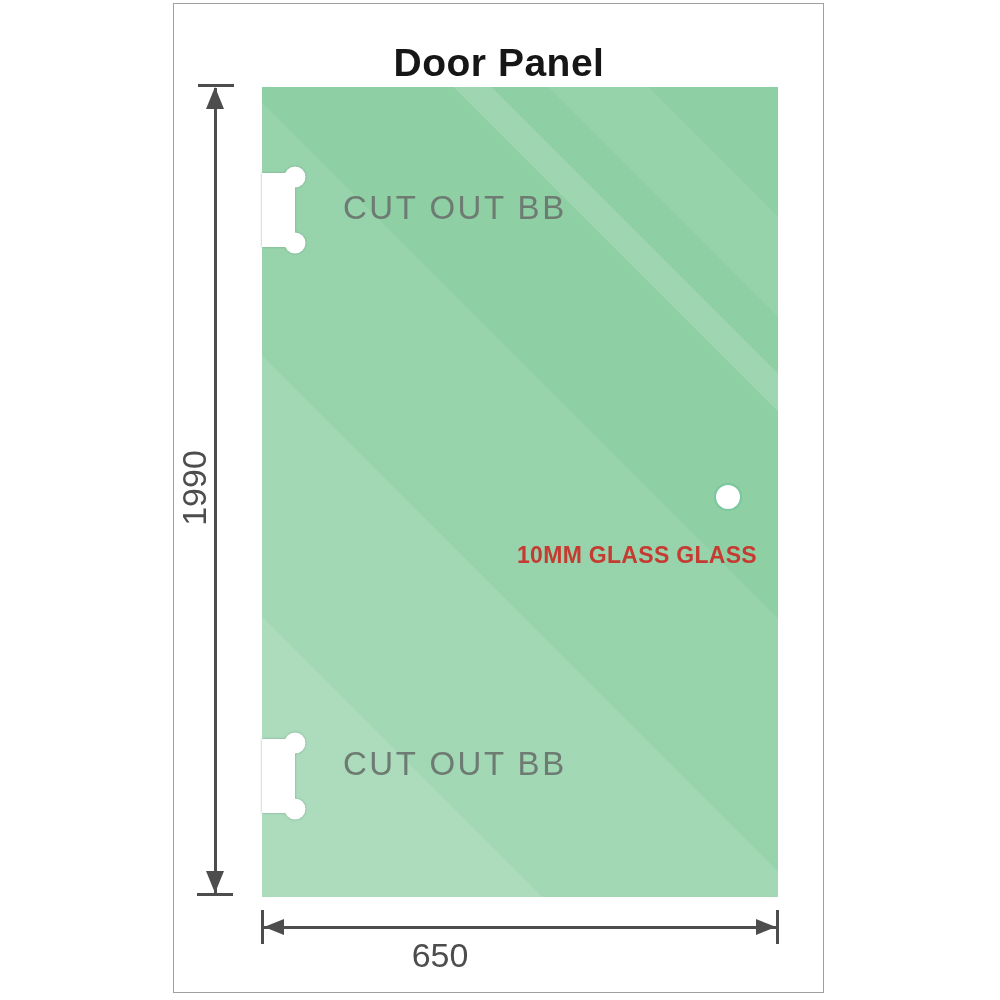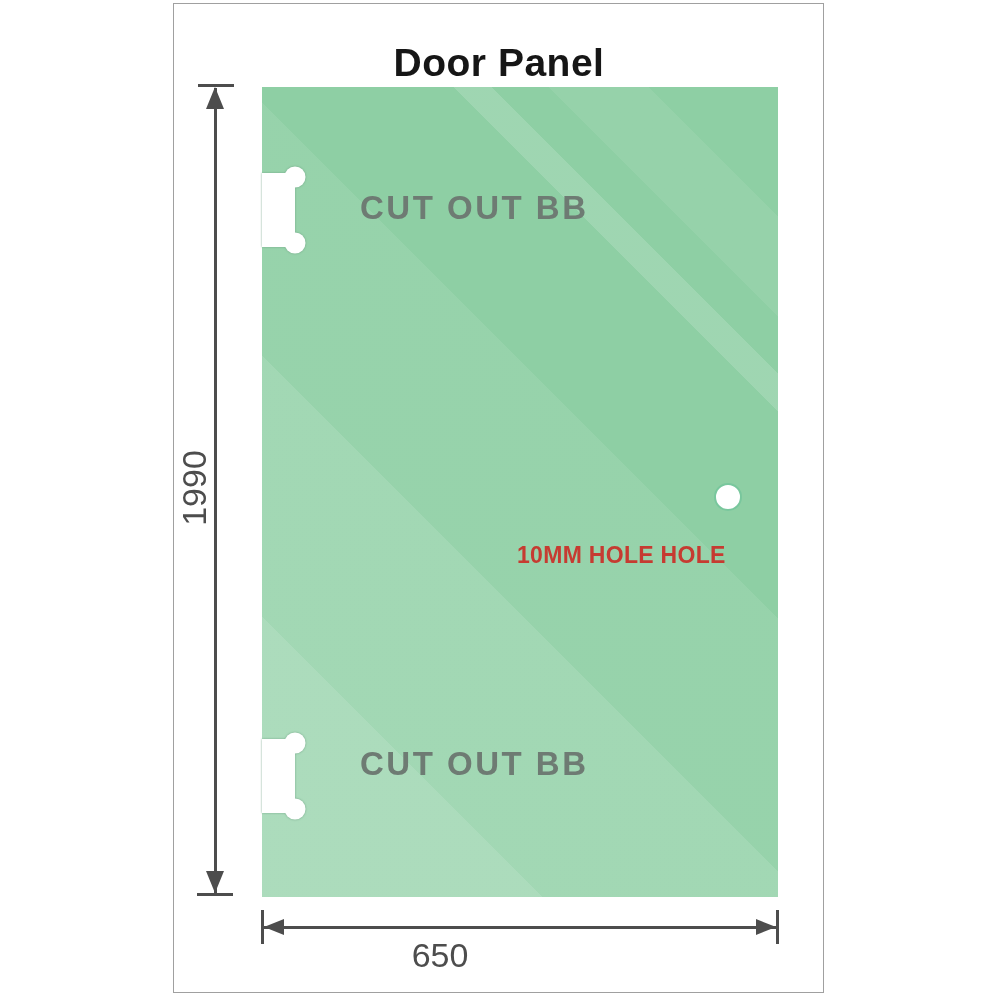--- a/index.html
+++ b/index.html
@@ -40,22 +40,22 @@
     position:absolute;width:46px;height:90px;overflow:visible;
     filter:drop-shadow(0 0 1px rgba(110,160,130,0.85));
   }
   .cutout-top{left:262px;top:165px;}
   .cutout-bottom{left:262px;top:731px;}
   .glass-hole{
     position:absolute;left:714px;top:483px;width:24px;height:24px;
     background:#ffffff;border:2.5px solid var(--hole-ring);border-radius:50%;
   }
   .cutout-label{
-    position:absolute;left:360px;width:260px;font-size:33px;line-height:33px;
-    letter-spacing:2.5px;color:var(--label-gray);white-space:nowrap;font-weight:bold;
+    position:absolute;left:343px;width:260px;font-size:33px;line-height:33px;
+    letter-spacing:2.5px;color:var(--label-gray);white-space:nowrap;
   }
   .cutout-label.top{top:191px;}
   .cutout-label.bottom{top:747px;}
   .hole-label{
     position:absolute;left:517px;top:543px;font-size:23px;line-height:25px;
     font-weight:bold;color:var(--hole-red);letter-spacing:0.3px;white-space:nowrap;
   }
   
   .dim{position:absolute;background:var(--dim-gray);}
   .v-dim-line{left:214px;top:88px;width:2.5px;height:806px;}
@@ -117,21 +117,21 @@
     <circle cx="33" cy="12" r="10.5" fill="#ffffff"></circle>
     <circle cx="33" cy="78" r="10.5" fill="#ffffff"></circle>
   </svg>
 
   <div class="glass-hole"></div>
 
   <div class="cutout-label top">CUT OUT BB</div>
 
   <div class="cutout-label bottom">CUT OUT BB</div>
 
-  <div class="hole-label">10MM HOLE HOLE</div>
+  <div class="hole-label">10MM GLASS GLASS</div>
 
   <div class="dim v-cap-top"></div>
   <div class="dim v-cap-bottom"></div>
   <div class="dim v-dim-line"></div>
   <div class="arrow arrow-up"></div>
   <div class="arrow arrow-down"></div>
   <div class="dim-label height-label">1990</div>
 
   <div class="dim h-tick-left"></div>
   <div class="dim h-tick-right"></div>

